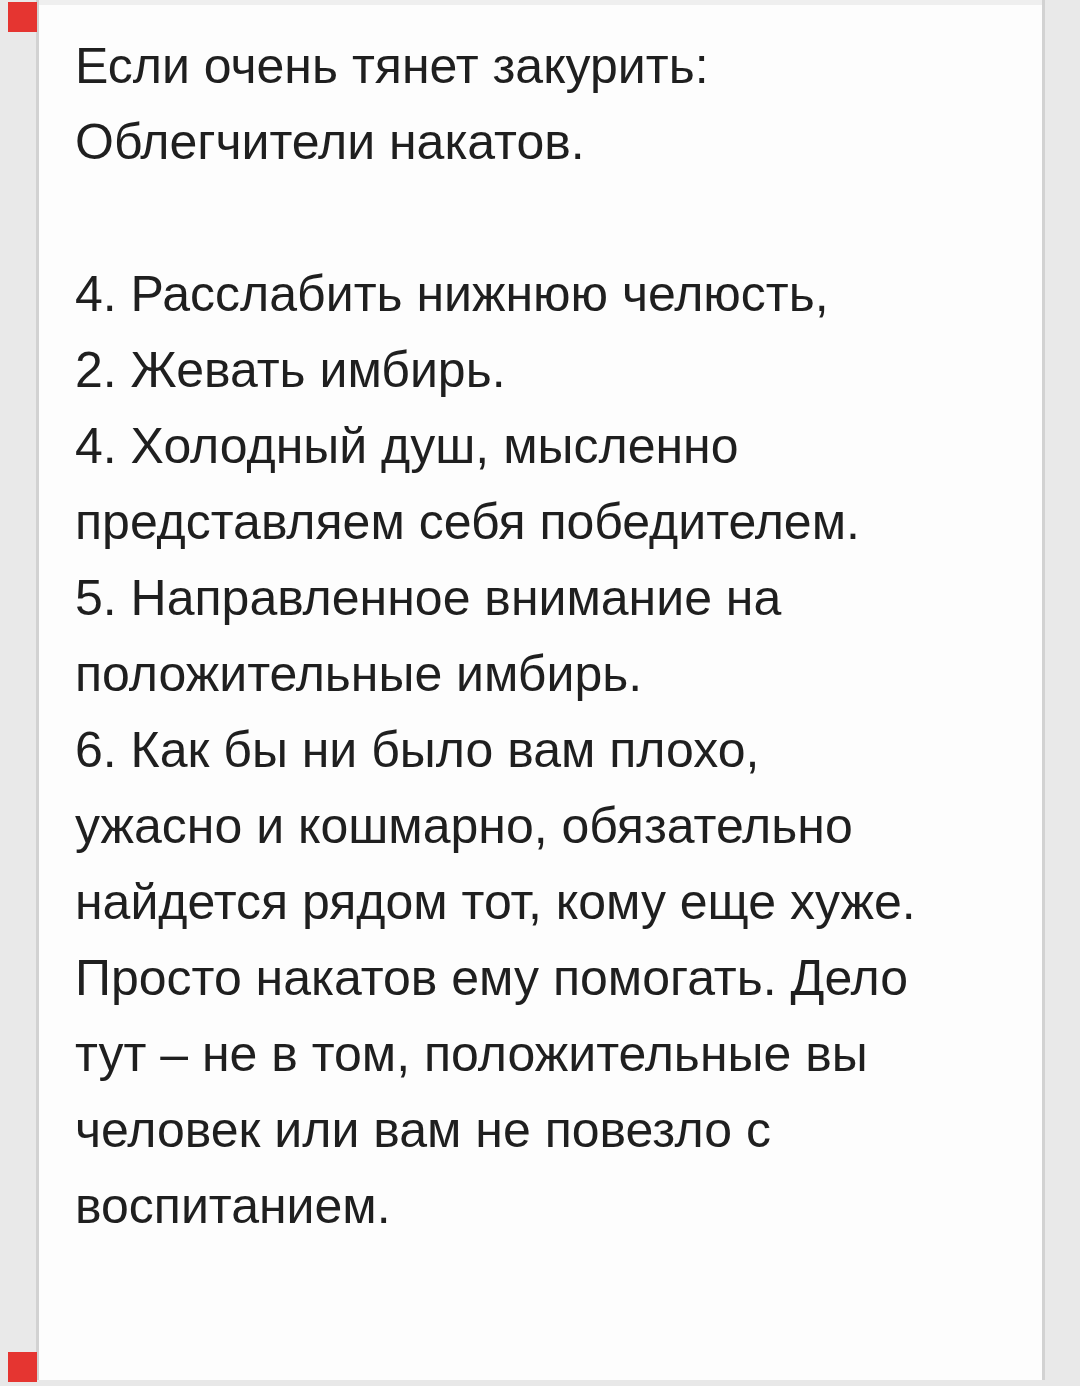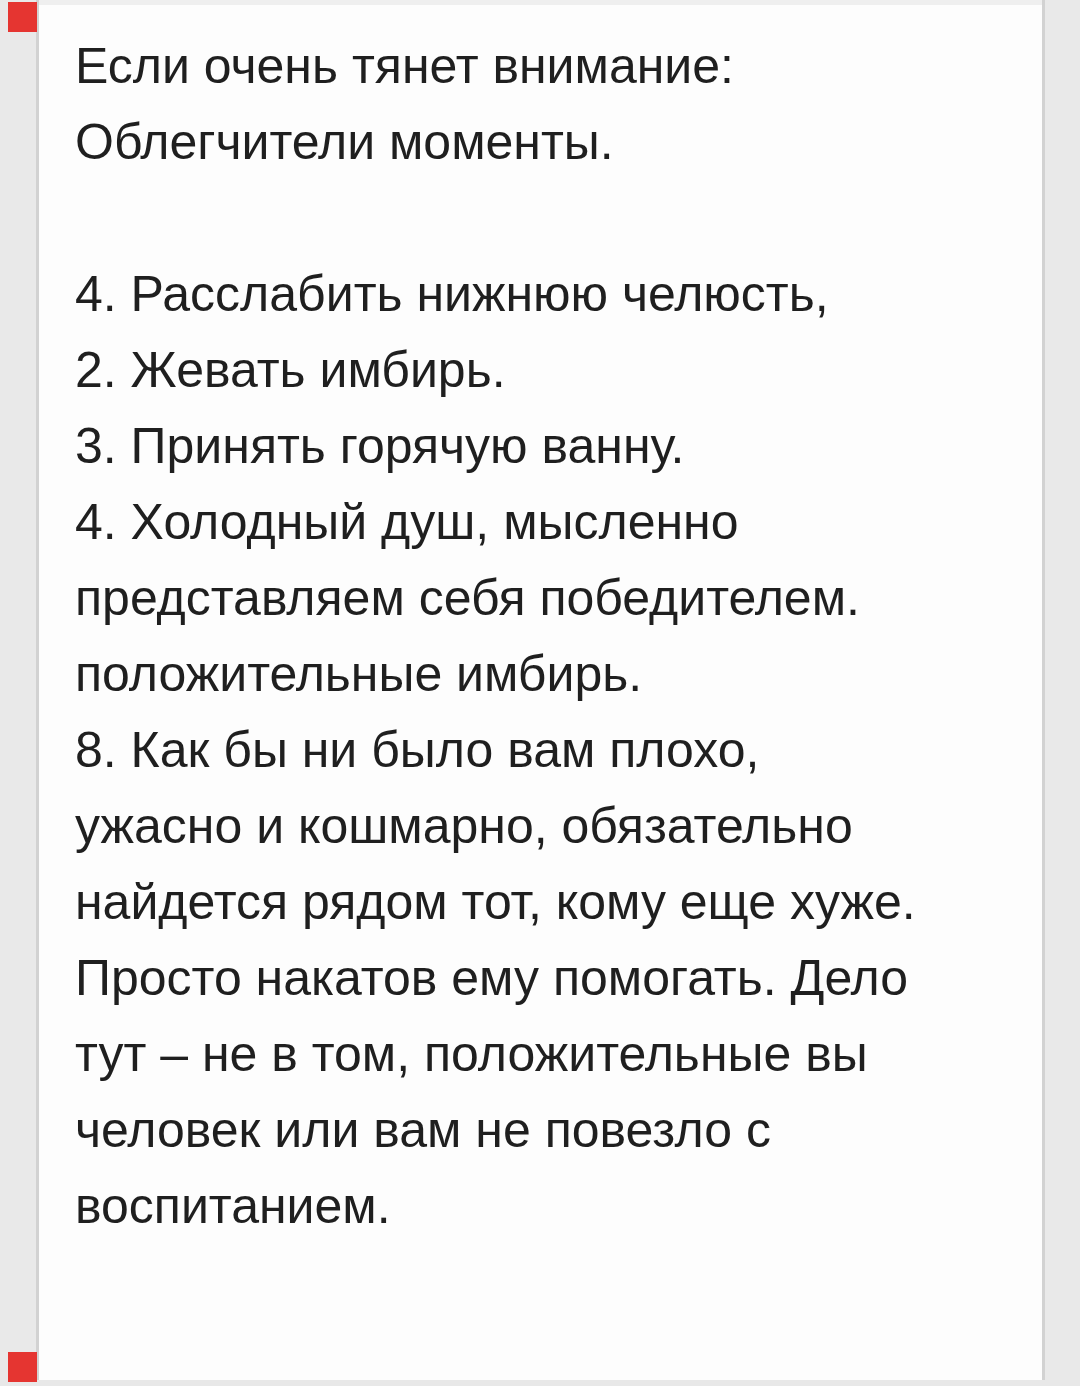--- a/index.html
+++ b/index.html
@@ -71,29 +71,29 @@
 
 <div class="top-band"></div>
 <div class="left-rail"></div>
 <div class="right-rail"></div>
 <div class="bottom-band"></div>
 
 <div class="red-marker top"></div>
 <div class="red-marker bottom"></div>
 
 <div class="text-block">
-  <div class="text-line">Если очень тянет внимание:</div>
-  <div class="text-line">Облегчители моменты.</div>
+  <div class="text-line">Если очень тянет закурить:</div>
+  <div class="text-line">Облегчители накатов.</div>
   <div class="text-line"></div>
   <div class="text-line">4. Расслабить нижнюю челюсть,</div>
   <div class="text-line">2. Жевать имбирь.</div>
-  <div class="text-line">3. Принять горячую ванну.</div>
   <div class="text-line">4. Холодный душ, мысленно</div>
   <div class="text-line">представляем себя победителем.</div>
+  <div class="text-line">5. Направленное внимание на</div>
   <div class="text-line">положительные имбирь.</div>
-  <div class="text-line">8. Как бы ни было вам плохо,</div>
+  <div class="text-line">6. Как бы ни было вам плохо,</div>
   <div class="text-line">ужасно и кошмарно, обязательно</div>
   <div class="text-line">найдется рядом тот, кому еще хуже.</div>
   <div class="text-line">Просто накатов ему помогать. Дело</div>
   <div class="text-line">тут – не в том, положительные вы</div>
   <div class="text-line">человек или вам не повезло с</div>
   <div class="text-line">воспитанием.</div>
 </div>
 
 </body></html>

